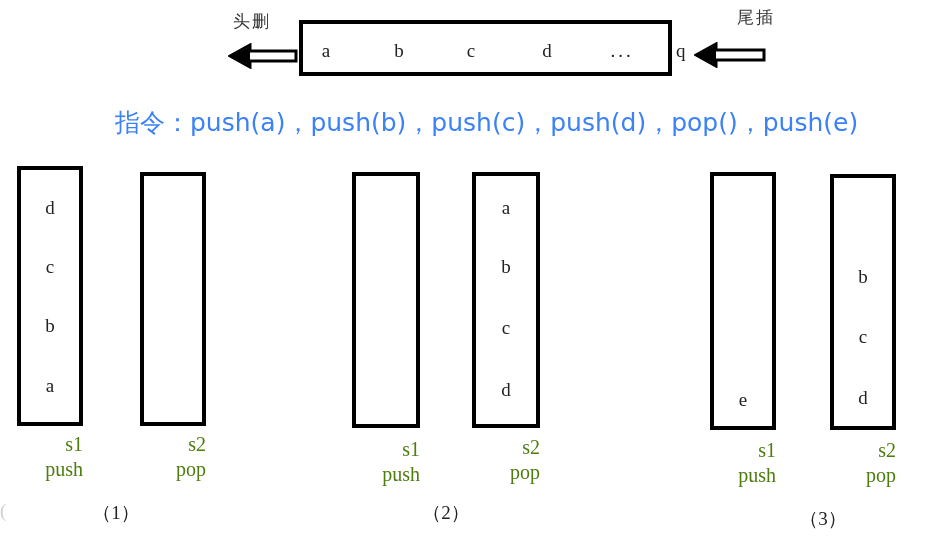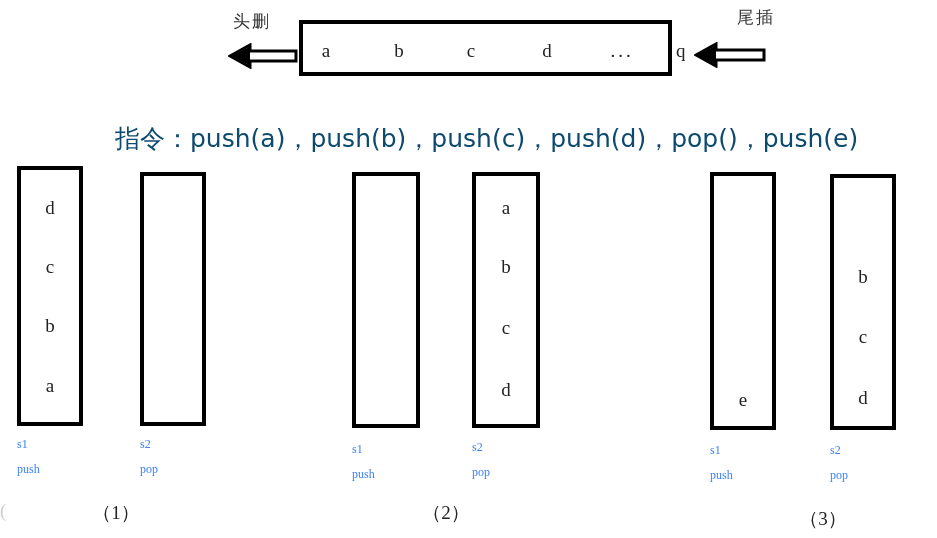--- a/index.html
+++ b/index.html
@@ -68,24 +68,24 @@
     color: #222222;
   }
 
   .arrow-left-outer { position: absolute; left: 228px; top: 43px; }
   .arrow-right-outer { position: absolute; left: 694px; top: 42px; }
 
   
   .instruction {
     position: absolute;
     left: 115px;
-    top: 122px;
+    top: 106px;
     font-size: 25px;
     font-family: "DejaVu Sans", "Liberation Sans", sans-serif;
-    color: #0c4a6e;
+    color: #3b82f6;
     white-space: nowrap;
     letter-spacing: 0px;
   }
 
   
   .stack {
     position: absolute;
     border: 4px solid #000000;
     box-sizing: border-box;
     background: #ffffff;
@@ -93,24 +93,24 @@
   .stack-item {
     position: absolute;
     left: 50%;
     transform: translateX(-50%);
     font-size: 19px;
     font-family: "Liberation Serif", "DejaVu Serif", serif;
     color: #222222;
   }
   .stack-caption {
     position: absolute;
-    text-align: left;
-    font-size: 12px;
-    font-family: "Liberation Serif", "DejaVu Serif", serif;
-    color: #3b82f6;
+    text-align: right;
+    font-size: 20px;
+    font-family: "Liberation Serif", "DejaVu Serif", serif;
+    color: #4d7c0f;
     line-height: 25px;
     white-space: nowrap;
   }
   .group-caption {
     position: absolute;
     text-align: center;
     font-size: 19px;
     font-family: "Liberation Serif", "DejaVu Serif", serif;
     color: #222222;
     white-space: nowrap;

